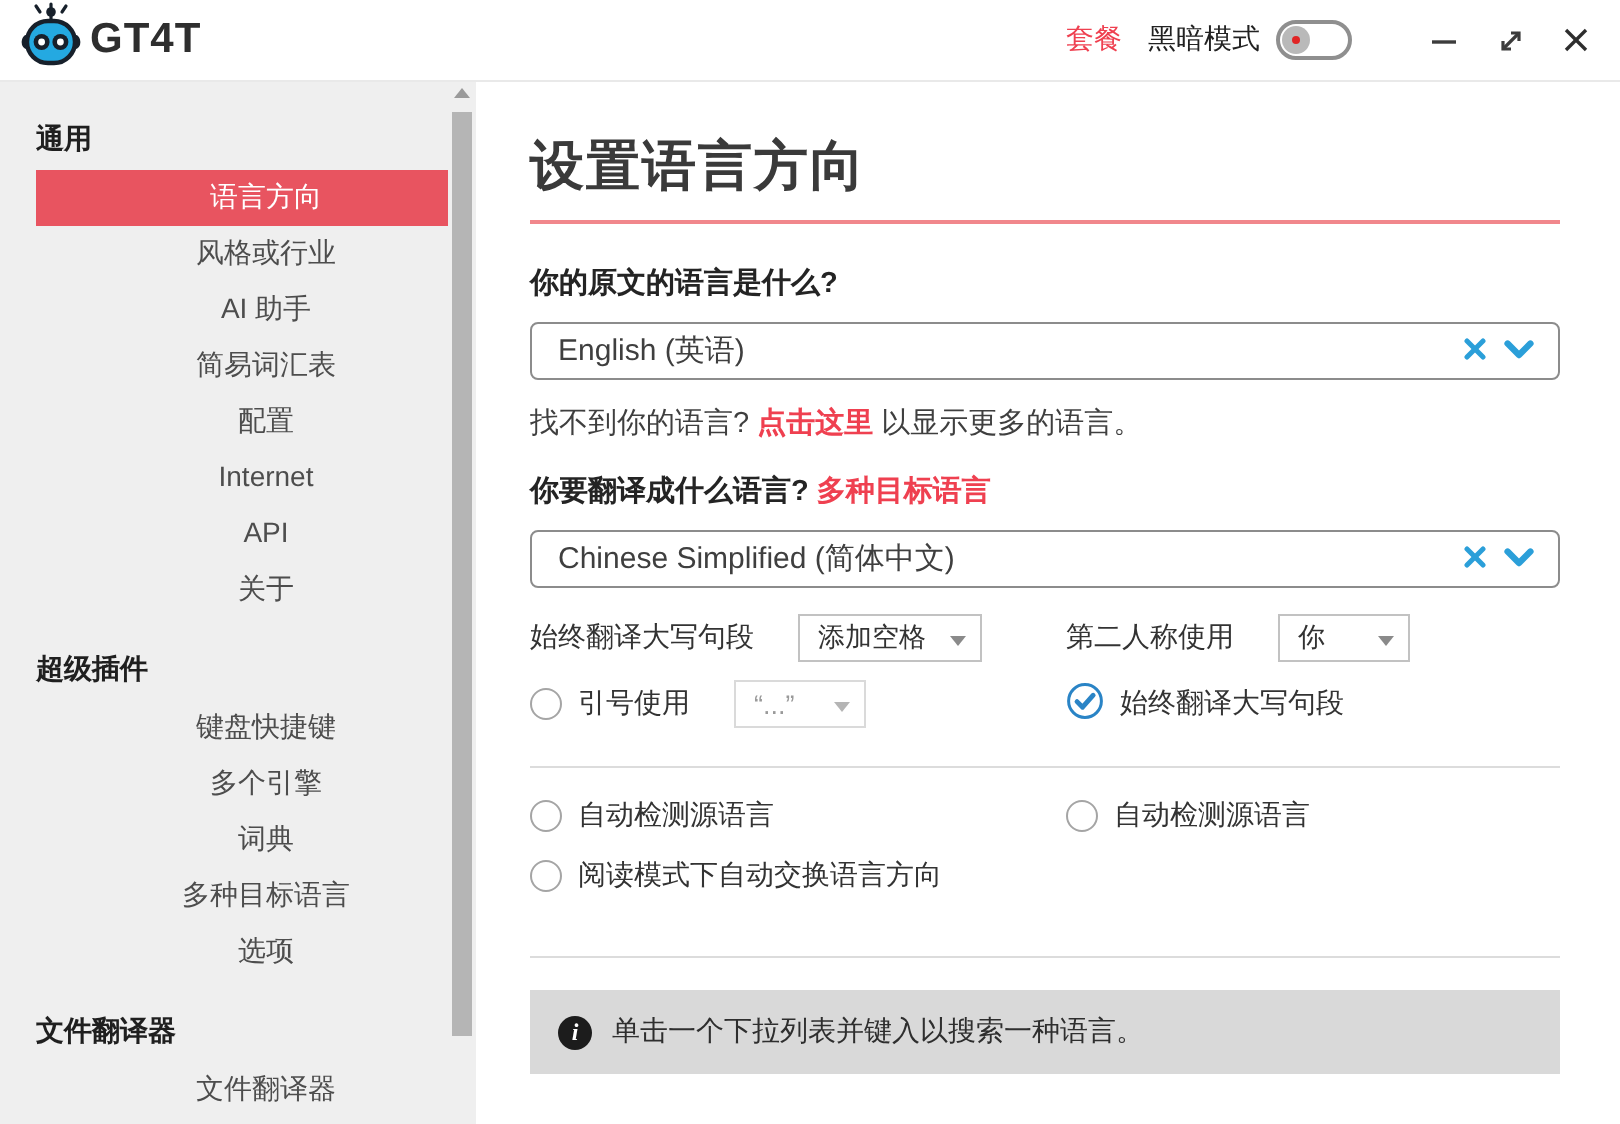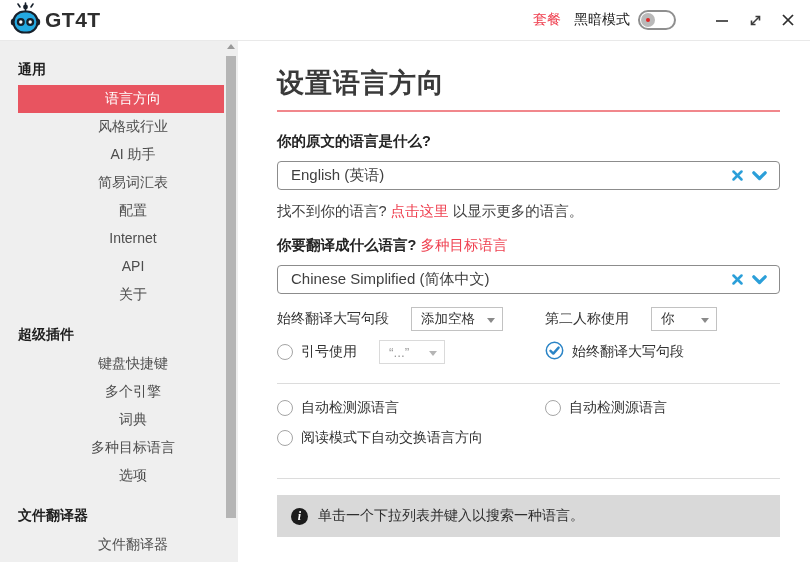--- a/index.html
+++ b/index.html
@@ -34,25 +34,25 @@
     padding-left:24px; margin-right:14px; cursor:pointer;text-align:center; }
   .sb-item.selected { background:#e85460; color:#fff; }
   .sb-scrollbar { position:absolute; top:0; right:0; width:14px; height:521px; background:#efefef; }
   .sb-arrow-up { position:absolute; top:3px; left:3px; width:0; height:0;
     border-left:4px solid transparent; border-right:4px solid transparent;
     border-bottom:5px solid #9a9a9a; }
   .sb-thumb { position:absolute; top:15px; left:2px; width:10px; height:462px; background:#b5b5b5; }
 
   
   .main { position:absolute; top:41px; left:238px; width:572px; height:521px;
-    background:#fff; padding:24px 30px 0 39px; }
+    background:#fff; padding:24px 30px 0 27px; }
   .page-title { font-size:27px; font-weight:bold; color:#3a3a3a; letter-spacing:1px; margin-bottom:9px; }
   .title-rule { border-top:2px solid #f1878c; margin-bottom:20px; }
   .q-label { font-size:14.5px; font-weight:bold; color:#242424; margin-top:2px; }
-  .red-link { color:#ef4050; text-decoration:none; font-weight:normal; cursor:pointer; font-size:14.5px; }
+  .red-link { color:#ef4050; text-decoration:none; font-weight:bold; cursor:pointer; font-size:14.5px; }
   .q-label .red-link { font-size:14.5px; }
 
   .select-lg { margin-top:10px; height:29px; border:1px solid #8c8c8c; border-radius:4px;
     display:flex; align-items:center; padding:0 12px 0 13px; cursor:pointer; background:#fff; }
   .sel-value { font-size:15px; color:#3f3f3f; }
   .sel-icons { margin-left:auto; display:flex; align-items:center; gap:9px; }
 
   .help-line { margin-top:12px; font-size:14.5px; color:#3f3f3f; margin-bottom:15px; }
 
   .opt-grid { margin-top:13px; display:grid; grid-template-columns:268px 1fr; row-gap:9px; }

